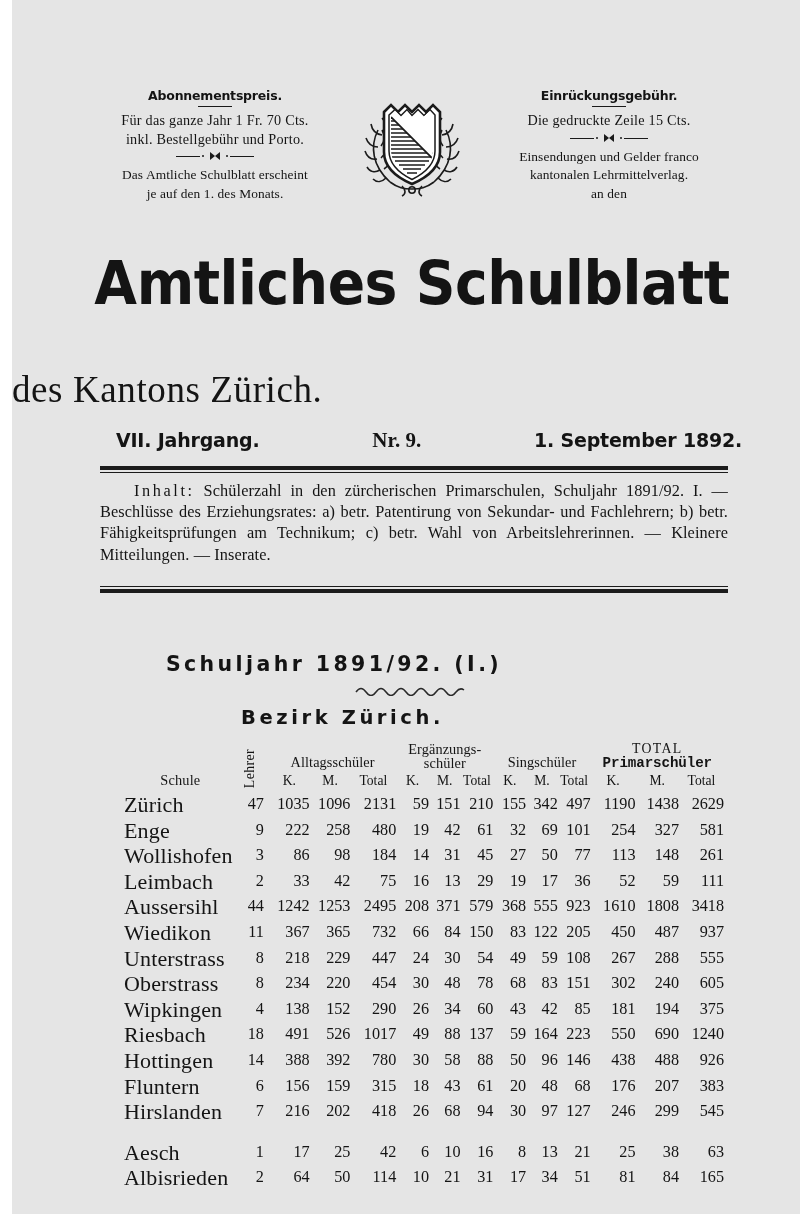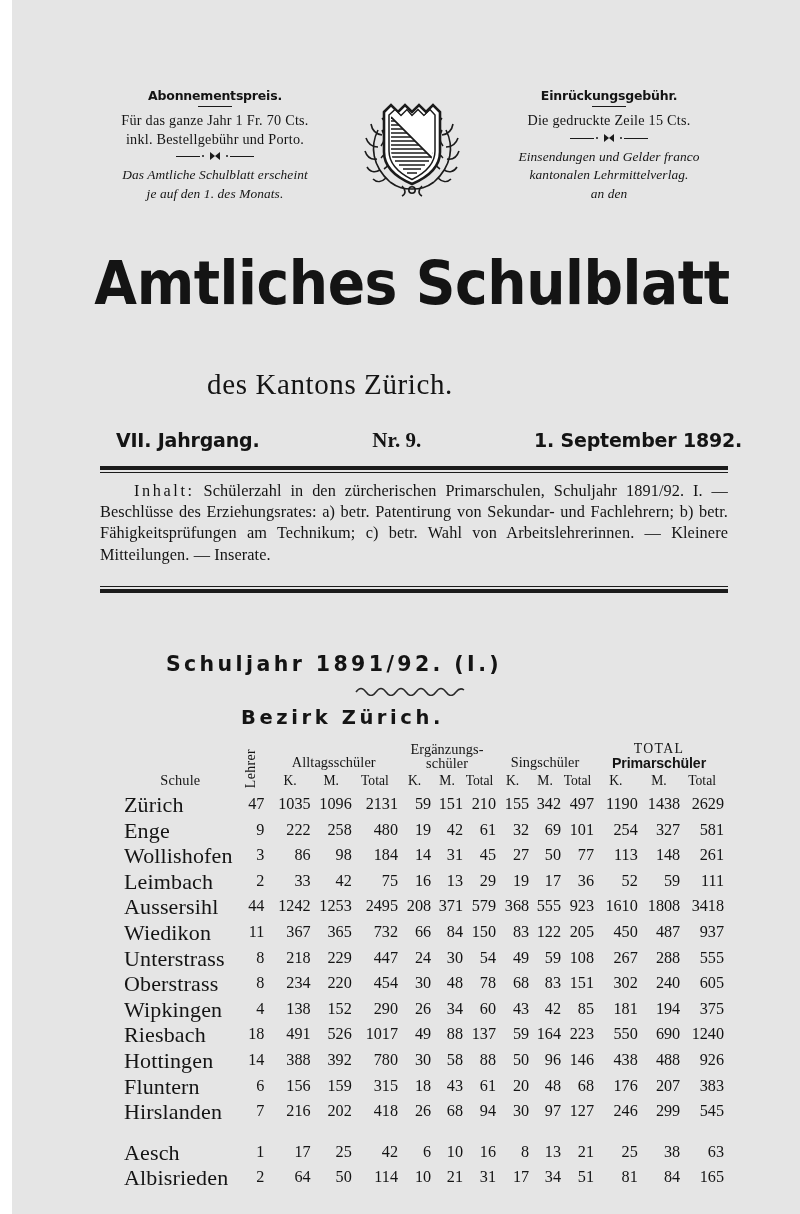--- a/index.html
+++ b/index.html
@@ -47,21 +47,21 @@
     font-size: 12.5px;
     letter-spacing: -0.2px;
     margin-bottom: 3px;
   }
   .mast-line {
     font-size: 14.2px;
     line-height: 18.5px;
     letter-spacing: 0.25px;
     white-space: nowrap;
   }
-  .mast-line.sm { font-size: 13.4px; letter-spacing: 0.1px; font-style: italic; }
+  .mast-line.sm { font-size: 13.4px; letter-spacing: 0.1px; }
 
   .rule-short {
     width: 34px;
     height: 1px;
     background: #1a1a1a;
     margin: 3px auto 4px auto;
   }
   .ornament {
     width: 78px;
     height: 9px;
@@ -125,22 +125,21 @@
     font-weight: bold;
     font-size: 60px;
     line-height: 62px;
     letter-spacing: -0.5px;
     transform: scaleX(0.92);
   }
   .subtitle {
     position: absolute;
     left: 0; top: 368px;
     width: 636px;
-    text-align: center;
-    font-size: 29px;
+    font-size: 37px;
     letter-spacing: 0.6px;
   }
 
   .issueline {
     position: absolute;
     left: 88px; top: 428px;
     width: 626px;
     display: flex;
     align-items: baseline;
     justify-content: space-between;
@@ -278,21 +277,21 @@
     line-height: 1;
   }
   .h-total-top {
     text-align: center;
     font-size: 13.8px;
     letter-spacing: 1.3px;
     line-height: 14px;
   }
   .h-total-bold {
     text-align: center;
-    font-family: Liberation Sans, sans-serif;
+    font-family: Liberation Mono, monospace;
     font-weight: bold;
     font-size: 14.2px;
     letter-spacing: -0.1px;
     line-height: 15px;
   }
 
   
   td.schule {
     text-align: left;
     font-size: 22px;

